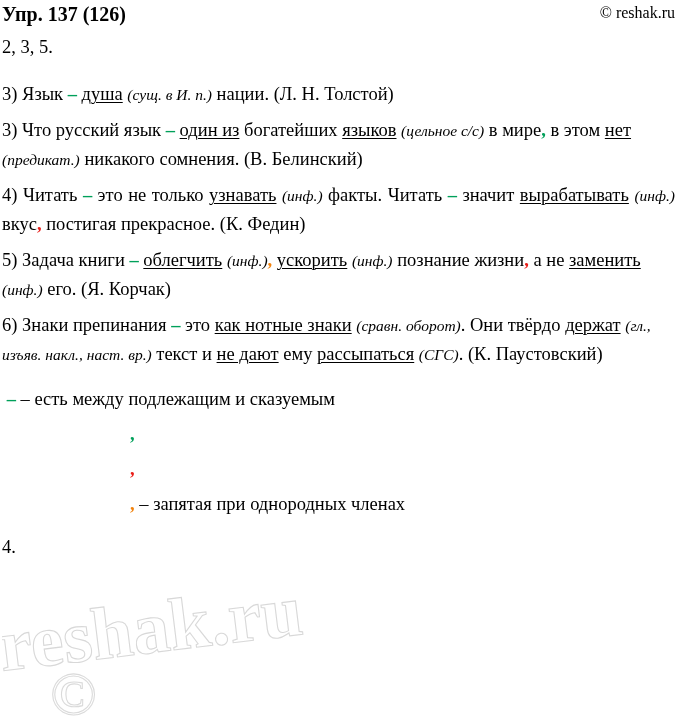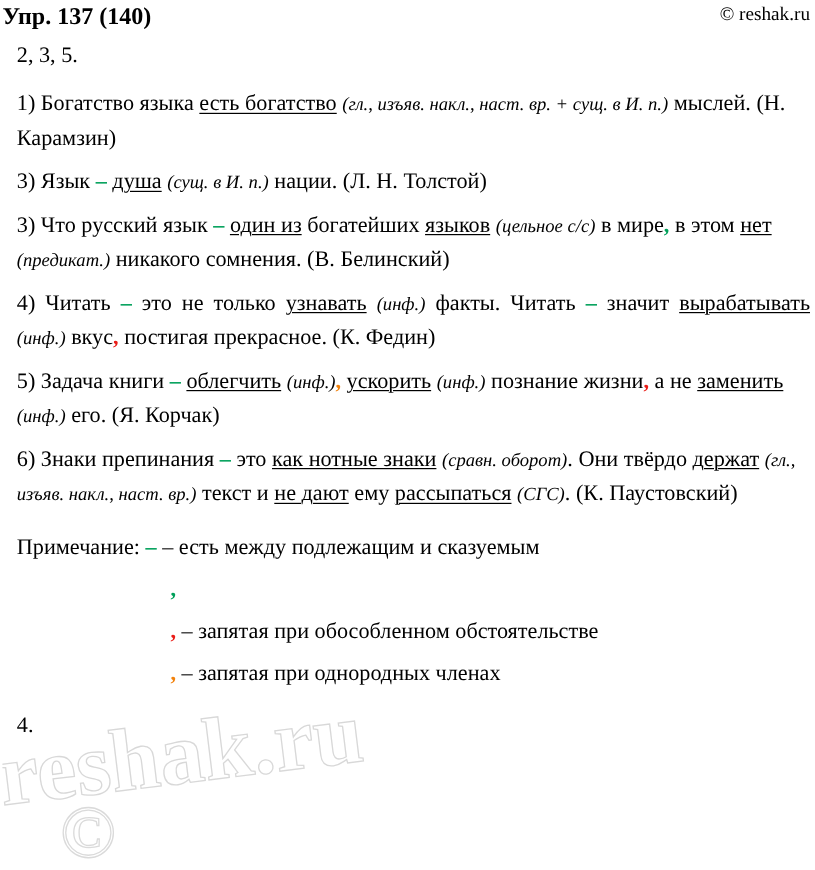--- a/index.html
+++ b/index.html
@@ -11,21 +11,21 @@
     position:relative;
     overflow:hidden;
   }
   .page{position:relative;width:679px;height:725px;padding:0;box-sizing:border-box;}
   .header{
     display:flex;align-items:flex-start;justify-content:space-between;
     padding:2px 4px 0 2px;
   }
   .title{font-size:20px;font-weight:bold;line-height:24px;letter-spacing:0px;}
   .copyright{font-size:16px;line-height:22px;white-space:nowrap;}
-  .body-text{padding:0 4px 0 14px;font-family:Liberation Serif, serif;}
+  .body-text{padding:0 4px 0 2px;font-family:Liberation Serif, serif;}
   p.line{
     margin:0;
     font-size:18.5px;
     line-height:29px;
     text-align:left;
   }
   p.justify{text-align:justify;text-align-last:left;}
   .ital{font-style:italic;font-size:15.5px;}
   .u{text-decoration:underline;text-decoration-thickness:1px;text-underline-offset:2px;}
   .dash-green{color:#00a05a;font-weight:600;}
@@ -61,33 +61,30 @@
     font-size:62px;
     fill:none;stroke:#bdbdbd;stroke-width:1.1px;
   }
 </style>
 </head>
 <body>
 
 <div class="page">
 
   <div class="header">
-    <div class="title">Упр. 137 (140)</div>
+    <div class="title">Упр. 137 (126)</div>
     <div class="copyright">© reshak.ru</div>
   </div>
 
   <div class="body-text">
 
     <div class="gap-s"></div>
     <p class="line">2, 3, 5.</p>
 
     <div class="gap-m"></div>
-    <p class="line">
-      <span>1) Богатство языка </span><span class="u">есть богатство</span><span> </span><span class="ital">(гл., изъяв. накл., наст. вр. + сущ. в И. п.)</span><span> мыслей. (Н. Карамзин)</span>
-    </p>
 
     <div class="gap-s"></div>
     <p class="line">
       <span>3) Язык </span><span class="dash-green">–</span><span> </span><span class="u">душа</span><span> </span><span class="ital">(сущ. в И. п.)</span><span> нации. (Л. Н. Толстой)</span>
     </p>
 
     <div class="gap-s"></div>
     <p class="line">
       <span>3) Что русский язык </span><span class="dash-green">–</span><span> </span><span class="u">один из</span><span> богатейших </span><span class="u">языков</span><span> </span><span class="ital">(цельное с/с)</span><span> в мире</span><span class="c-green">,</span><span> в этом </span><span class="u">нет</span><span> </span><span class="ital">(предикат.)</span><span> никакого сомнения. (В. Белинский)</span>
     </p>
@@ -104,34 +101,32 @@
 
     <div class="gap-s"></div>
     <p class="line">
       <span>6) Знаки препинания </span><span class="dash-green">–</span><span> это </span><span class="u">как нотные знаки</span><span> </span><span class="ital">(сравн. оборот)</span><span>. Они твёрдо </span><span class="u">держат</span><span> </span><span class="ital">(гл., изъяв. накл., наст. вр.)</span><span> текст и </span><span class="u">не дают</span><span> ему </span><span class="u">рассыпаться</span><span> </span><span class="ital">(СГС)</span><span>. (К. Паустовский)</span>
     </p>
 
     <div class="gap-m"></div>
 
     <div class="note-rows">
       <p class="note-row">
-        <span>Примечание:</span>
           <span>&nbsp;</span>
           <span class="sym dash-green">–</span>
           <span>&nbsp;</span>
           <span>– есть между подлежащим и сказуемым</span>
       </p>
       <p class="note-row note-indent">
         <span class="sym c-green">,</span>
           <span>&nbsp;</span>
       </p>
       <p class="note-row note-indent">
         <span class="sym c-red">,</span>
           <span>&nbsp;</span>
-          <span>– запятая при обособленном обстоятельстве</span>
       </p>
       <p class="note-row note-indent">
         <span class="sym c-orange">,</span>
           <span>&nbsp;</span>
           <span>– запятая при однородных членах</span>
       </p>
     </div>
 
     <div class="gap-m"></div>
 

